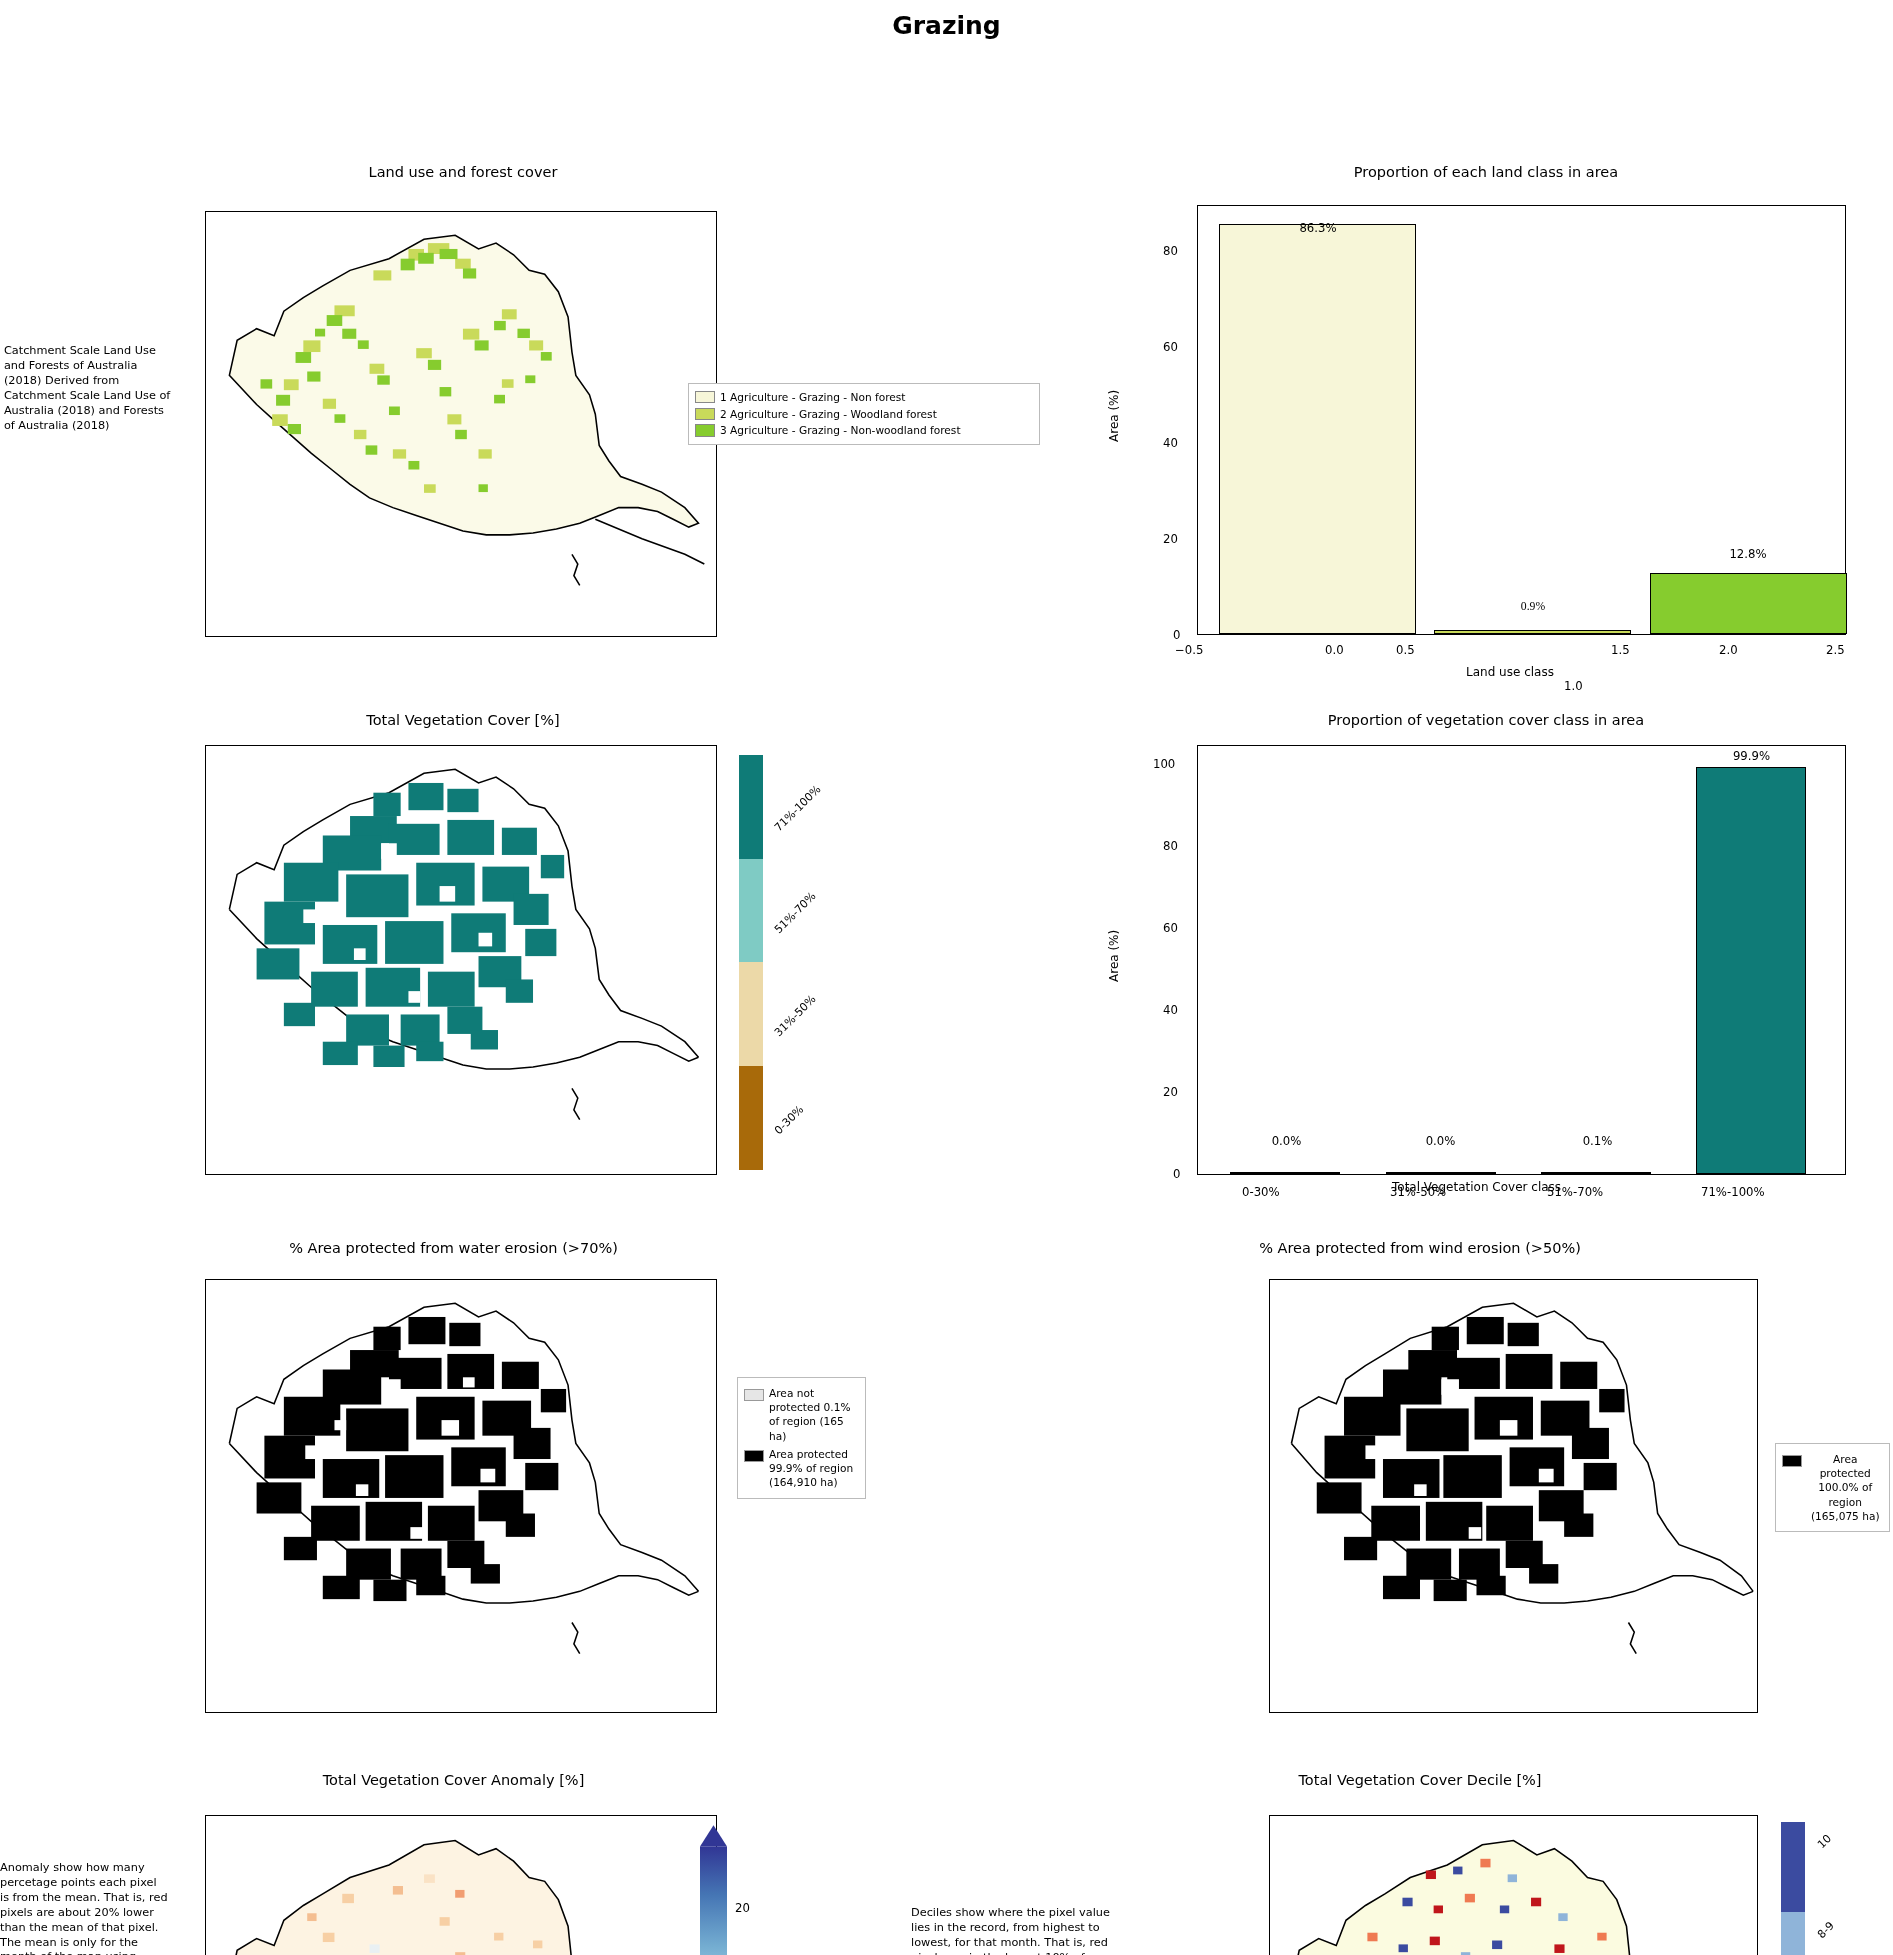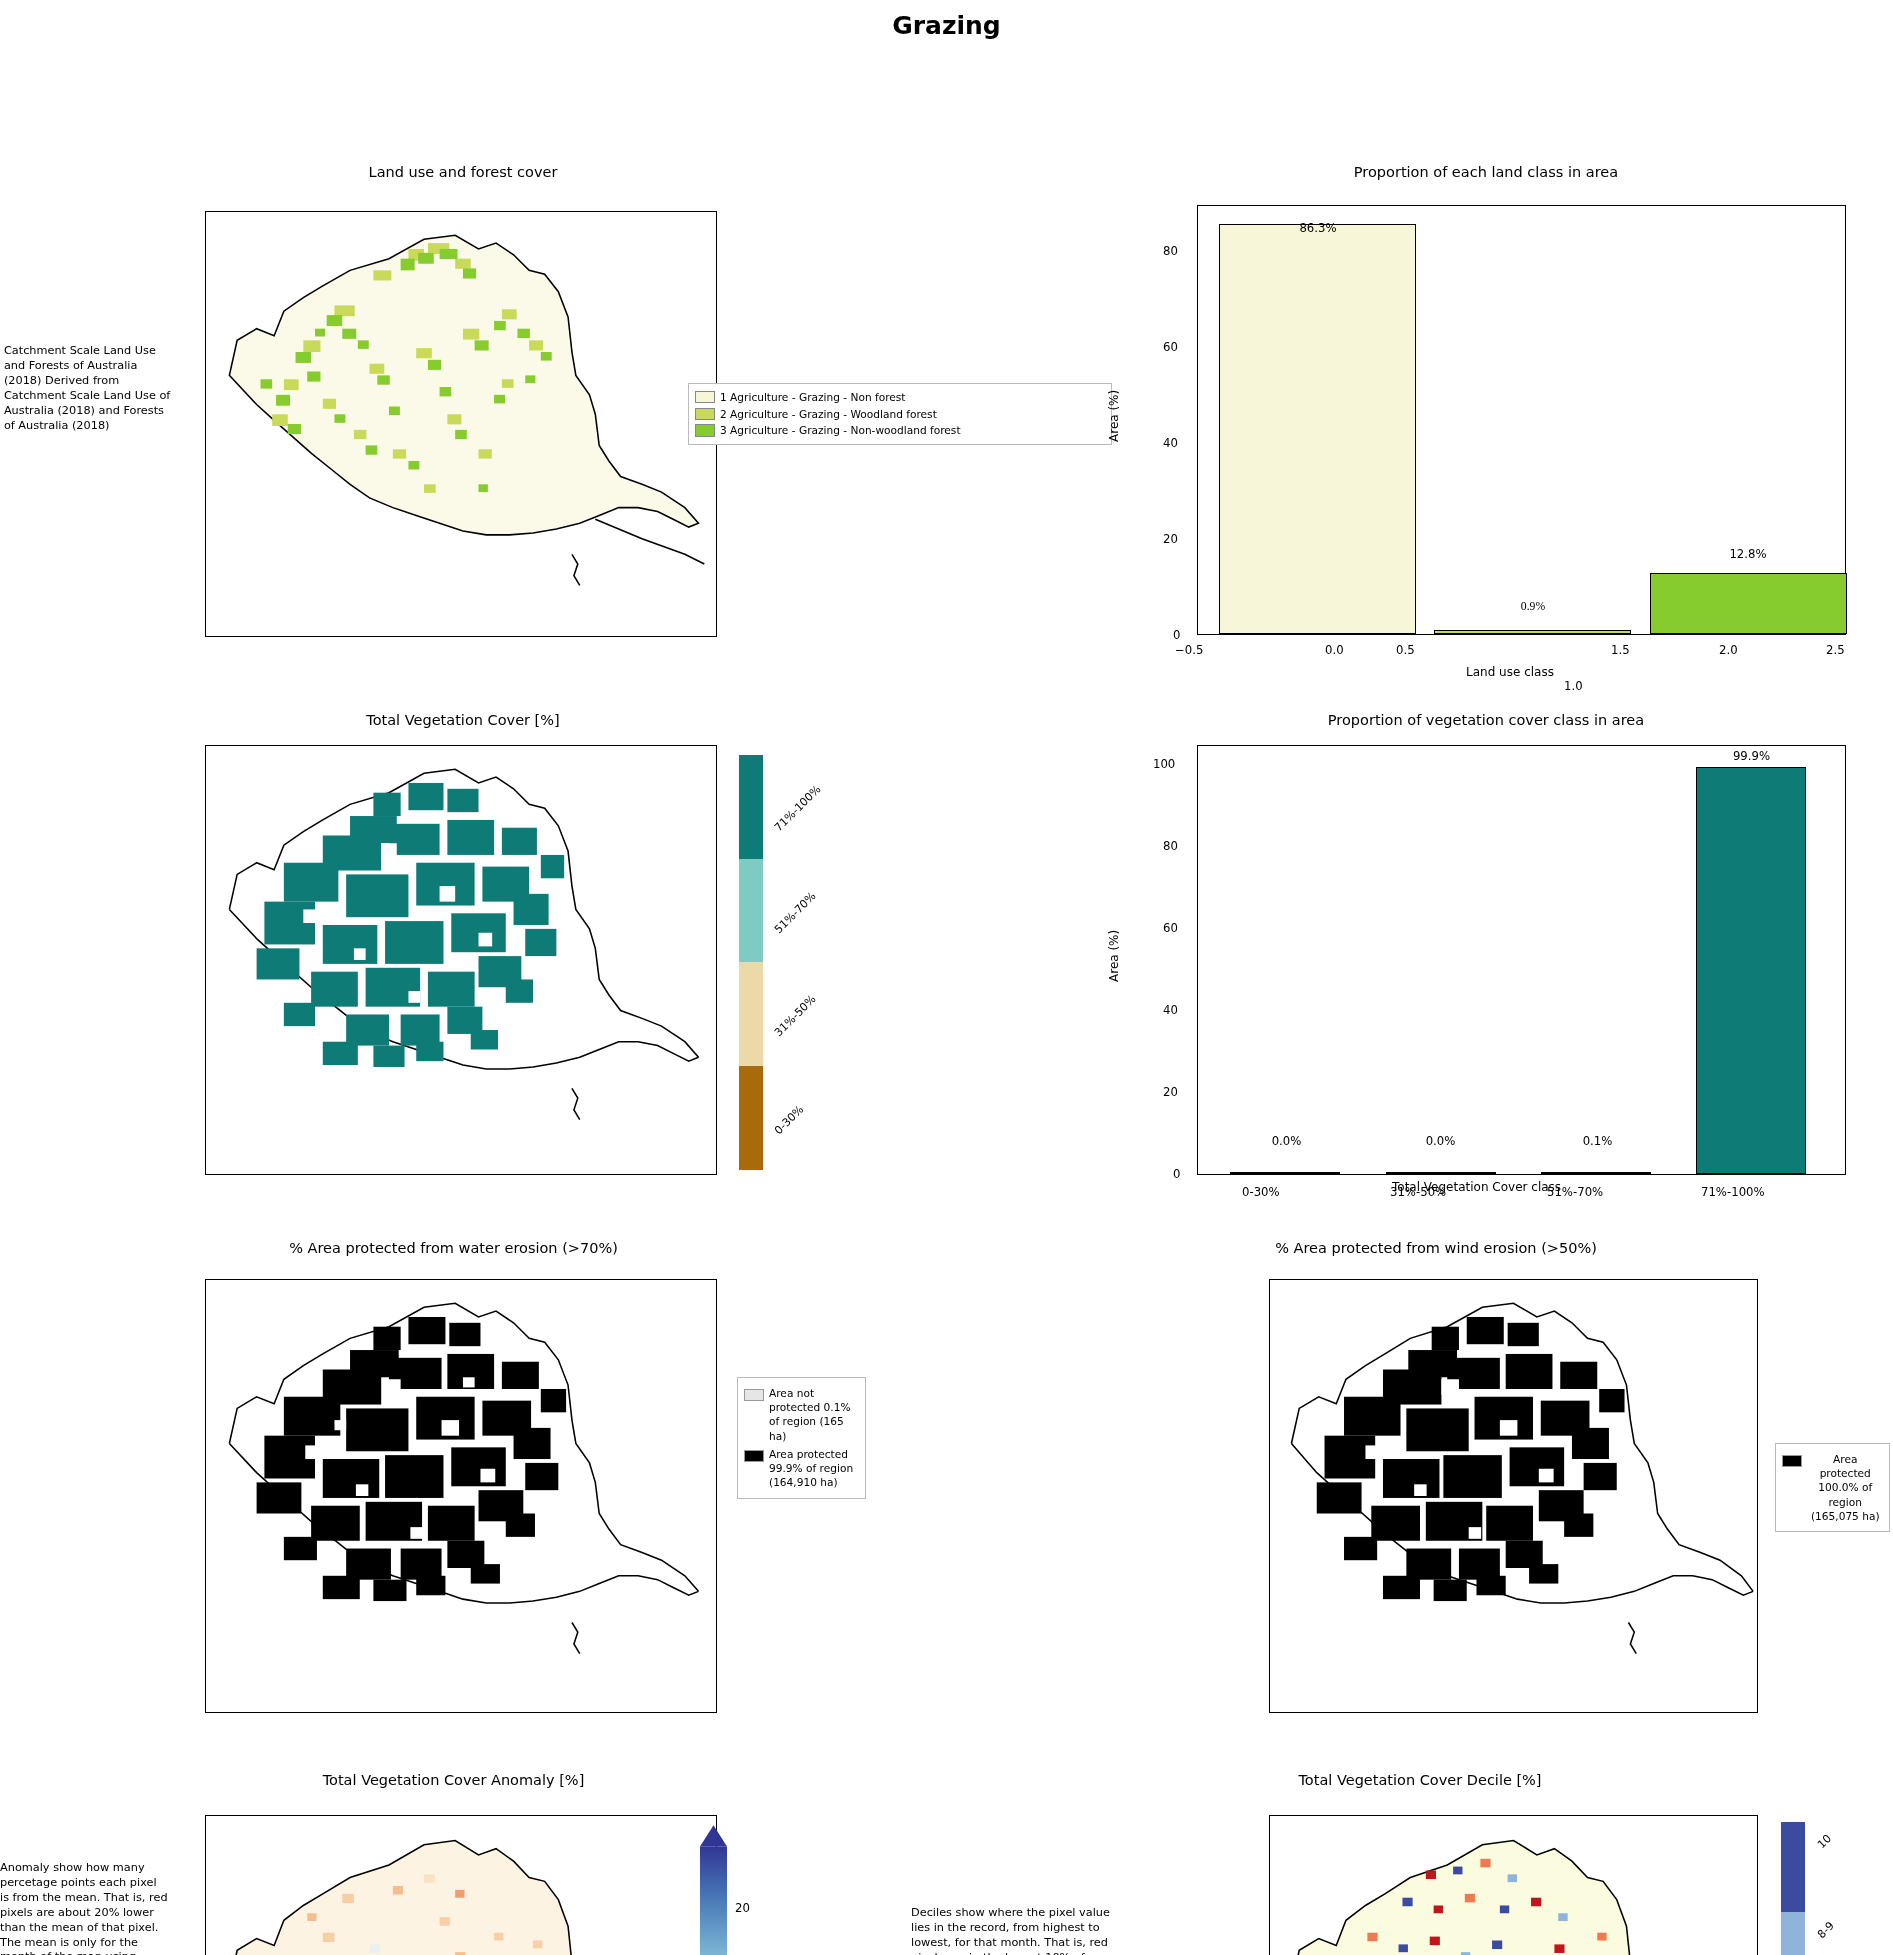--- a/index.html
+++ b/index.html
@@ -113,21 +113,21 @@
         <rect x="700" y="700" width="24" height="20"></rect>
     </g>
 
     <path d="M940,880 L955,905 L945,935 L960,960" fill="none" stroke="#000" stroke-width="4"></path>
     <path d="M1000,790 L1120,840 L1230,880 L1280,905" fill="none" stroke="#000" stroke-width="4"></path>
   </svg>
 </div>
 
 <div class="side-note" style="left:3.9px; top:344px; width:172px;"> Catchment Scale Land Use and Forests of Australia (2018) Derived from Catchment Scale Land Use of Australia (2018) and Forests of Australia (2018)</div>
 
-<div class="legend-box" style="left:688px; top:383px; width:424px;">
+<div class="legend-box" style="left:688px; top:383px; width:352px;">
   <div class="legend-row">
     <span class="legend-swatch" style="background:#f7f6d8"></span>
     <span>1 Agriculture - Grazing - Non forest</span>
   </div>
   <div class="legend-row">
     <span class="legend-swatch" style="background:#c9da5a"></span>
     <span>2 Agriculture - Grazing - Woodland forest</span>
   </div>
   <div class="legend-row">
     <span class="legend-swatch" style="background:#86cc2e"></span>
@@ -322,21 +322,21 @@
     <span class="legend-swatch2" style="background:#e6e6e6"></span>
     <span>Area not protected 0.1% of region (165 ha)</span>
   </div>
   <div class="legend-row-txt">
     <span class="legend-swatch2" style="background:#000000"></span>
     <span>Area protected 99.9% of region (164,910 ha)</span>
   </div>
 </div>
 
 <div class="abs" style="left:1107px; top:1240px; width:626px; height:481px;">
-  <div class="panel-title" style="top:0; left:16px; width:626px;">% Area protected from wind erosion (&gt;50%)</div>
+  <div class="panel-title" style="top:0; left:0; width:626px;">% Area protected from wind erosion (&gt;50%)</div>
 </div>
 
 <div class="map-frame" style="left:1269px; top:1279px; width:489px; height:434px;">
   <svg width="100%" height="100%" viewBox="0 0 1250 1110" preserveAspectRatio="none">
     <path d="M55,420 L75,330 L125,300 L170,318 L195,255 L245,220 L295,190 L360,150 L455,120 L545,70 L625,60 L685,95 L730,80 L775,110 L815,150 L855,160 L890,205 L915,270 L925,360 L935,420 L970,470 L985,520 L995,600 L1020,640 L1050,680 L1105,700 L1155,720 L1210,760 L1240,800" fill="#ffffff" stroke="#000" stroke-width="4"></path>
     <path d="M1240,800 L1215,810 L1175,790 L1135,770 L1085,760 L1035,760 L985,780 L935,800 L875,815 L815,825 L755,830 L695,830 L635,820 L575,800 L515,780 L455,760 L400,735 L355,700 L305,660 L260,620 L215,580 L170,540 L120,495 L55,420" fill="none" stroke="#000" stroke-width="4"></path>
     <g fill="#000000">
       <rect x="415" y="120" width="70" height="60"></rect>
         <rect x="505" y="95" width="95" height="70"></rect>
       <rect x="610" y="110" width="80" height="60"></rect>

